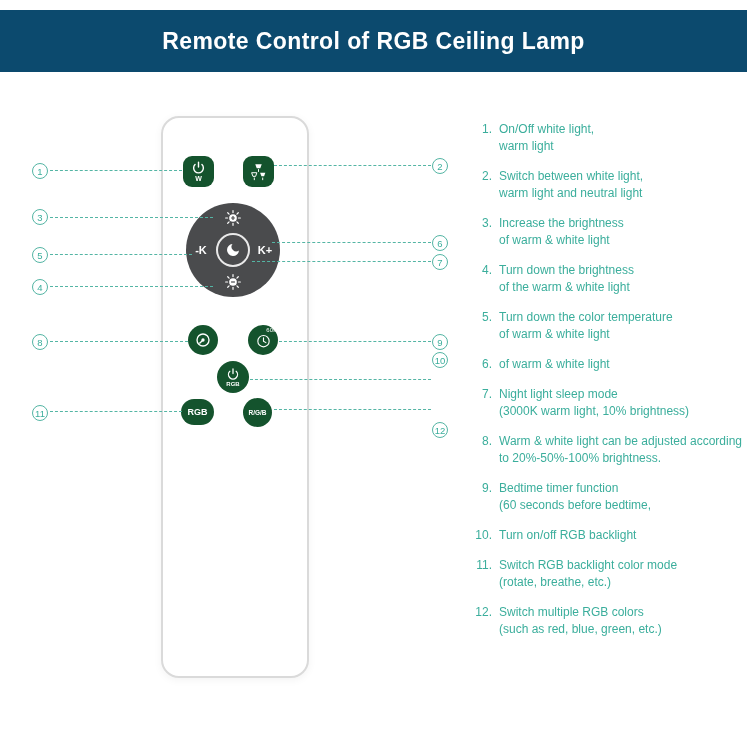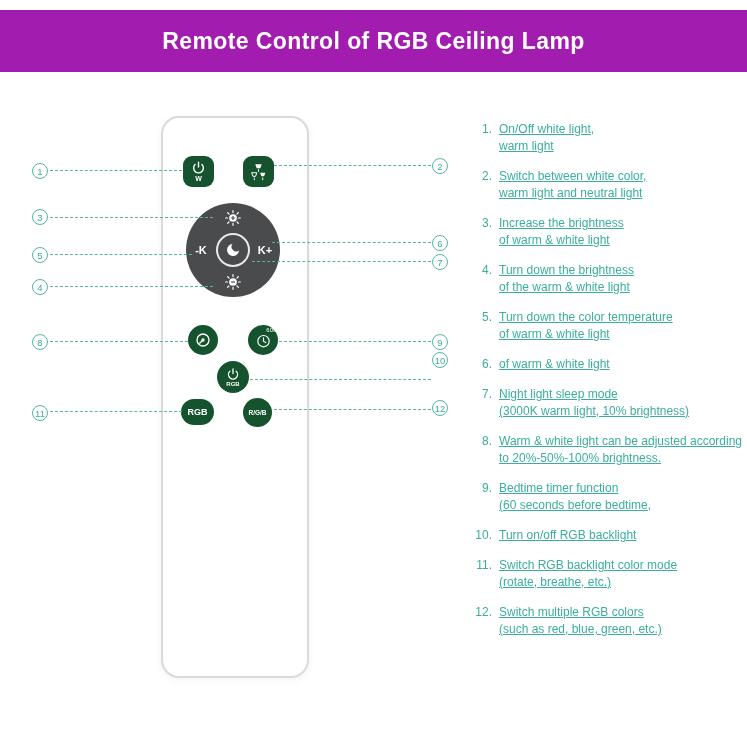--- a/index.html
+++ b/index.html
@@ -1,21 +1,21 @@
 <!DOCTYPE html>
 <html><head>
 <meta charset="utf-8">
 <style>
   * { margin:0; padding:0; box-sizing:border-box; }
   html,body { background:#ffffff; }
   body { font-family:"Liberation Sans", sans-serif; }
   .page { position:relative; width:747px; height:747px; background:#ffffff; overflow:hidden; margin:0 auto; }
 
   
-  .banner { position:absolute; top:10px; left:0; width:747px; height:62px; background:#a21caf;
+  .banner { position:absolute; top:10px; left:0; width:747px; height:62px; background:#0c4a6e;
             display:flex; align-items:center; justify-content:center; }
   .banner h1 { color:#ffffff; font-size:23px; font-weight:bold; letter-spacing:0.4px; }
 
   
   .remote { position:absolute; left:161px; top:116px; width:148px; height:562px; background:#ffffff;
             border:2px solid #dadada; border-radius:18px; box-shadow:0 2px 8px rgba(0,0,0,0.05); z-index:1; }
 
   .btn { position:absolute; background:#14532d; color:#ffffff; display:flex; flex-direction:column;
          align-items:center; justify-content:center; border:none; z-index:2; }
   .sq    { width:31px; height:31px; border-radius:9px; }
@@ -56,27 +56,27 @@
   #c5  { left:32px;  top:247px; }  #l5  { left:50px;  top:254px; width:142px; }
   #c4  { left:32px;  top:279px; }  #l4  { left:50px;  top:286px; width:163px; }
   #c8  { left:32px;  top:334px; }  #l8  { left:50px;  top:341px; width:138px; }
   #c11 { left:32px;  top:405px; }  #l11 { left:50px;  top:411px; width:132px; }
 
   #c2  { left:432px; top:158px; }  #l2  { left:274px; top:165px; width:157px; }
   #c6  { left:432px; top:235px; }  #l6  { left:272px; top:242px; width:159px; }
   #c7  { left:432px; top:254px; }  #l7  { left:252px; top:261px; width:179px; }
   #c9  { left:432px; top:334px; }  #l9  { left:279px; top:341px; width:152px; }
   #c10 { left:432px; top:352px; }  #l10 { left:250px; top:379px; width:181px; }
-  #c12 { left:432px; top:400px;text-align:center; }  #l12 { left:274px; top:409px; width:157px; }
+  #c12 { left:432px; top:422px;text-align:center; }  #l12 { left:274px; top:409px; width:157px; }
 
   
   .instructions { position:absolute; left:468px; top:121px; width:276px; }
   .item { display:flex; margin-bottom:13px; color:#3bae9c; font-size:12px; line-height:17px; }
   .item .num { width:24px; text-align:right; margin-right:7px; flex:none; }
-  .item .lines { display:flex; flex-direction:column;text-decoration:underline; }
+  .item .lines { display:flex; flex-direction:column; }
 
   svg { display:block; }
 </style>
 </head>
 <body>
 
 <div class="page">
 
   <header class="banner">
     <h1>Remote Control of RGB Ceiling Lamp</h1>
@@ -219,21 +219,21 @@
       <span class="num">1.</span>
       <span class="lines">
         <span>On/Off white light,</span>
         <span>warm light</span>
       </span>
     </div>
 
     <div class="item">
       <span class="num">2.</span>
       <span class="lines">
-        <span>Switch between white color,</span>
+        <span>Switch between white light,</span>
         <span>warm light and neutral light</span>
       </span>
     </div>
 
     <div class="item">
       <span class="num">3.</span>
       <span class="lines">
         <span>Increase the brightness</span>
         <span>of warm &amp; white light</span>
       </span>

